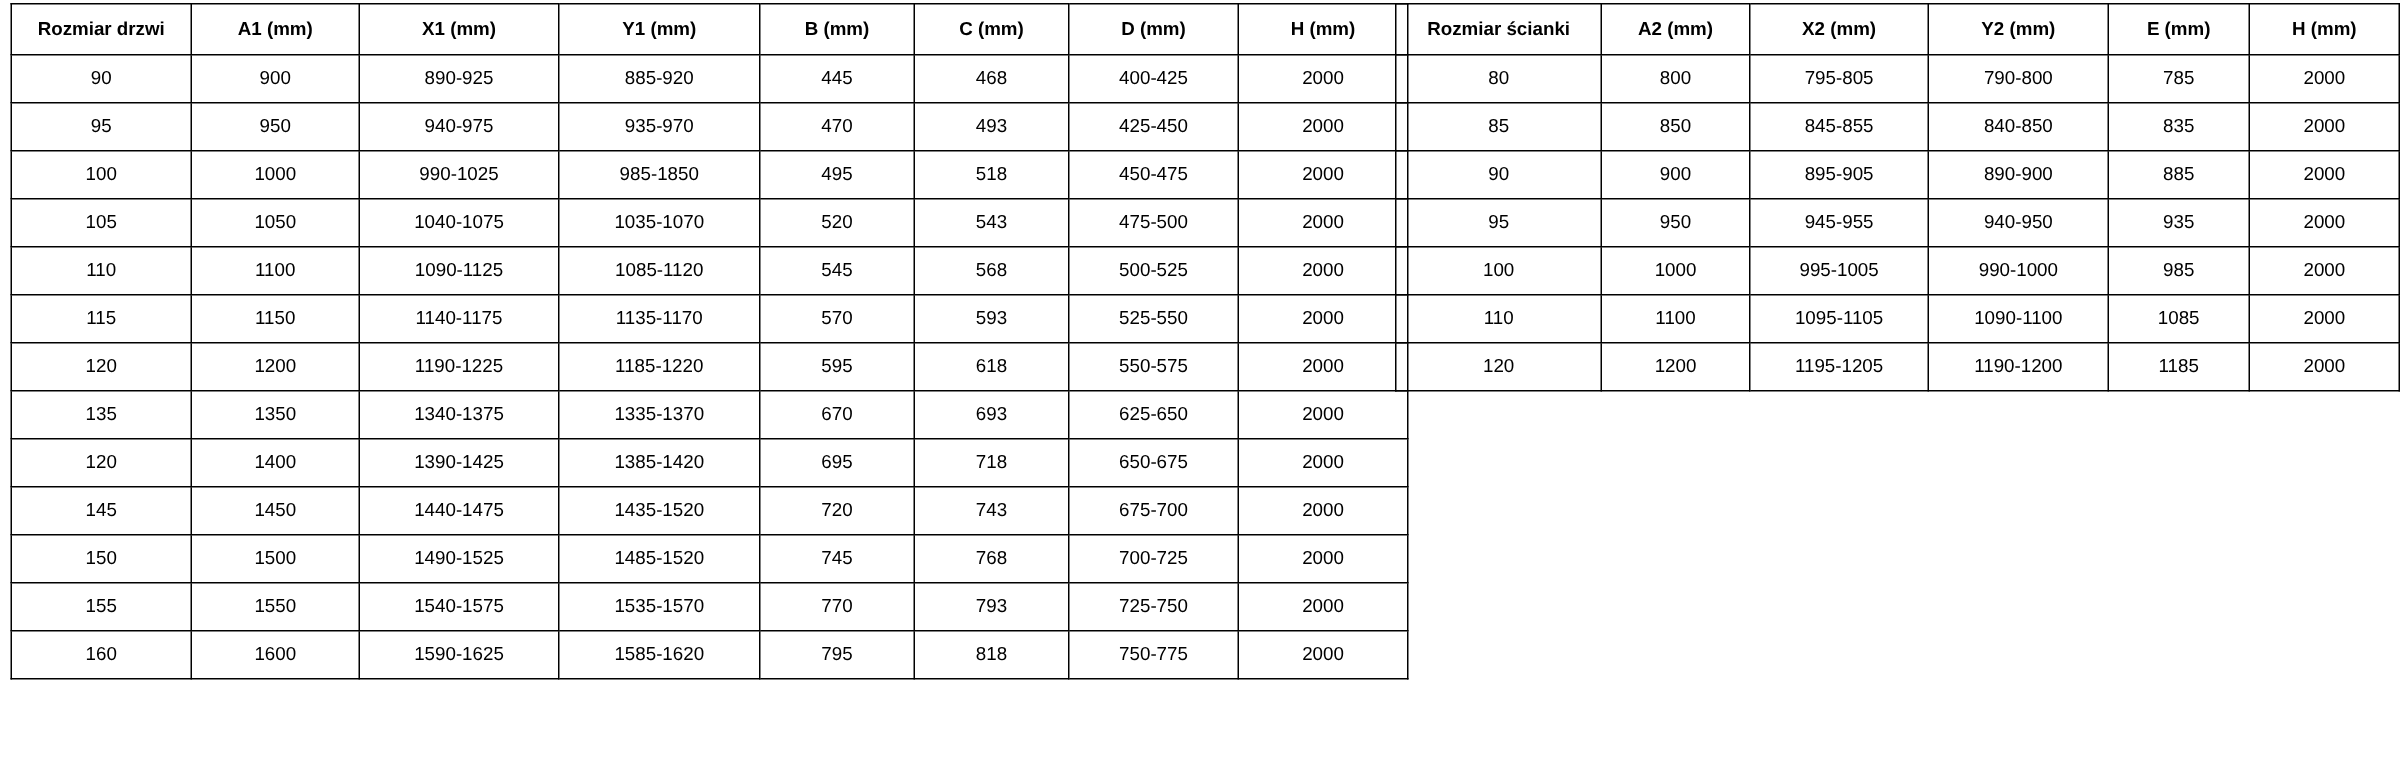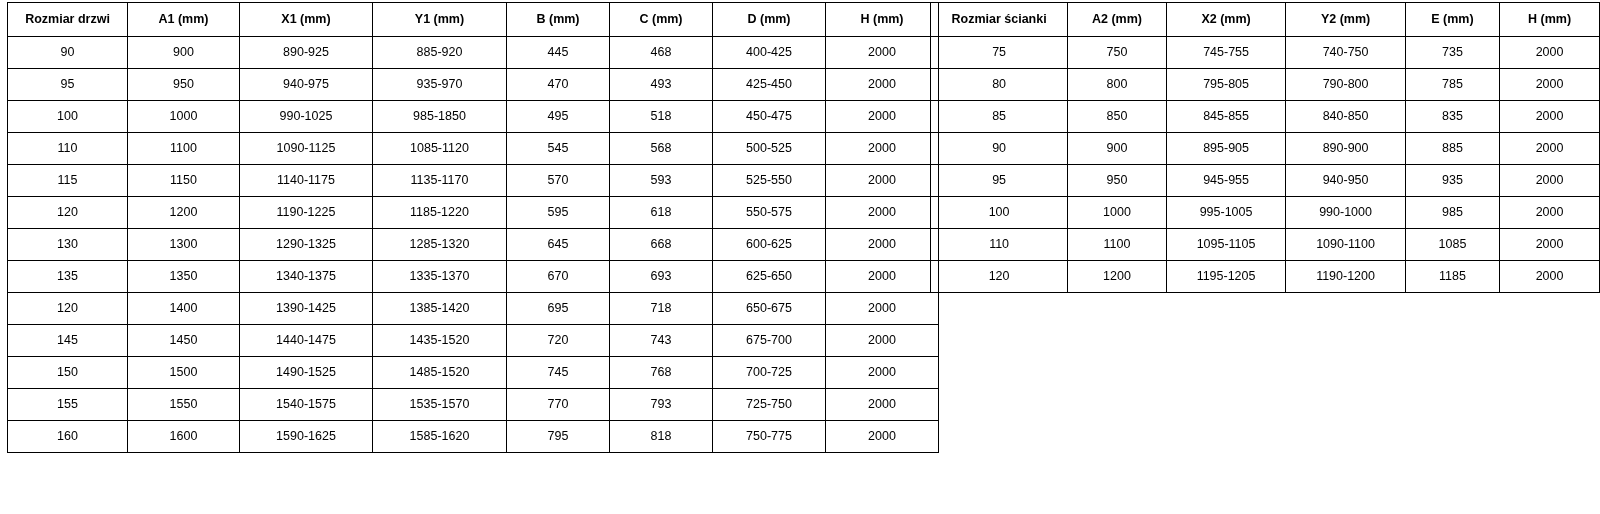--- a/index.html
+++ b/index.html
@@ -121,20 +121,30 @@
             <td>100</td>
             <td>1000</td>
             <td>990-1025</td>
             <td>985-1850</td>
             <td>495</td>
             <td>518</td>
             <td>450-475</td>
             <td>2000</td>
           </tr>
           <tr>
+            <td>105</td>
+            <td>1050</td>
+            <td>1040-1075</td>
+            <td>1035-1070</td>
+            <td>520</td>
+            <td>543</td>
+            <td>475-500</td>
+            <td>2000</td>
+          </tr>
+          <tr>
             <td>110</td>
             <td>1100</td>
             <td>1090-1125</td>
             <td>1085-1120</td>
             <td>545</td>
             <td>568</td>
             <td>500-525</td>
             <td>2000</td>
           </tr>
           <tr>
@@ -148,30 +158,20 @@
             <td>2000</td>
           </tr>
           <tr>
             <td>120</td>
             <td>1200</td>
             <td>1190-1225</td>
             <td>1185-1220</td>
             <td>595</td>
             <td>618</td>
             <td>550-575</td>
-            <td>2000</td>
-          </tr>
-          <tr>
-            <td>130</td>
-            <td>1300</td>
-            <td>1290-1325</td>
-            <td>1285-1320</td>
-            <td>645</td>
-            <td>668</td>
-            <td>600-625</td>
             <td>2000</td>
           </tr>
           <tr>
             <td>135</td>
             <td>1350</td>
             <td>1340-1375</td>
             <td>1335-1370</td>
             <td>670</td>
             <td>693</td>
             <td>625-650</td>
@@ -246,28 +246,20 @@
             <th>Rozmiar ścianki</th>
             <th>A2 (mm)</th>
             <th>X2 (mm)</th>
             <th>Y2 (mm)</th>
             <th>E (mm)</th>
             <th>H (mm)</th>
           </tr>
       </thead>
       <tbody id="walls-body">
           <tr>
-            <td>75</td>
-            <td>750</td>
-            <td>745-755</td>
-            <td>740-750</td>
-            <td>735</td>
-            <td>2000</td>
-          </tr>
-          <tr>
             <td>80</td>
             <td>800</td>
             <td>795-805</td>
             <td>790-800</td>
             <td>785</td>
             <td>2000</td>
           </tr>
           <tr>
             <td>85</td>
             <td>850</td>

